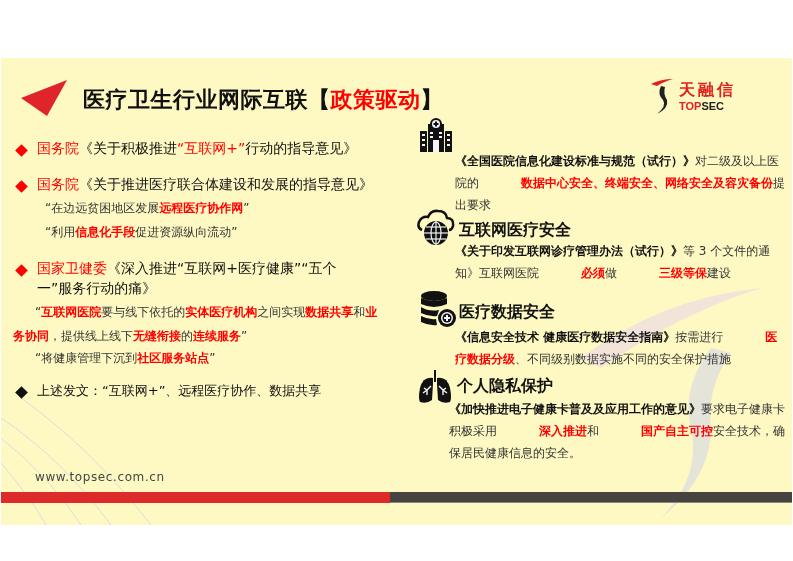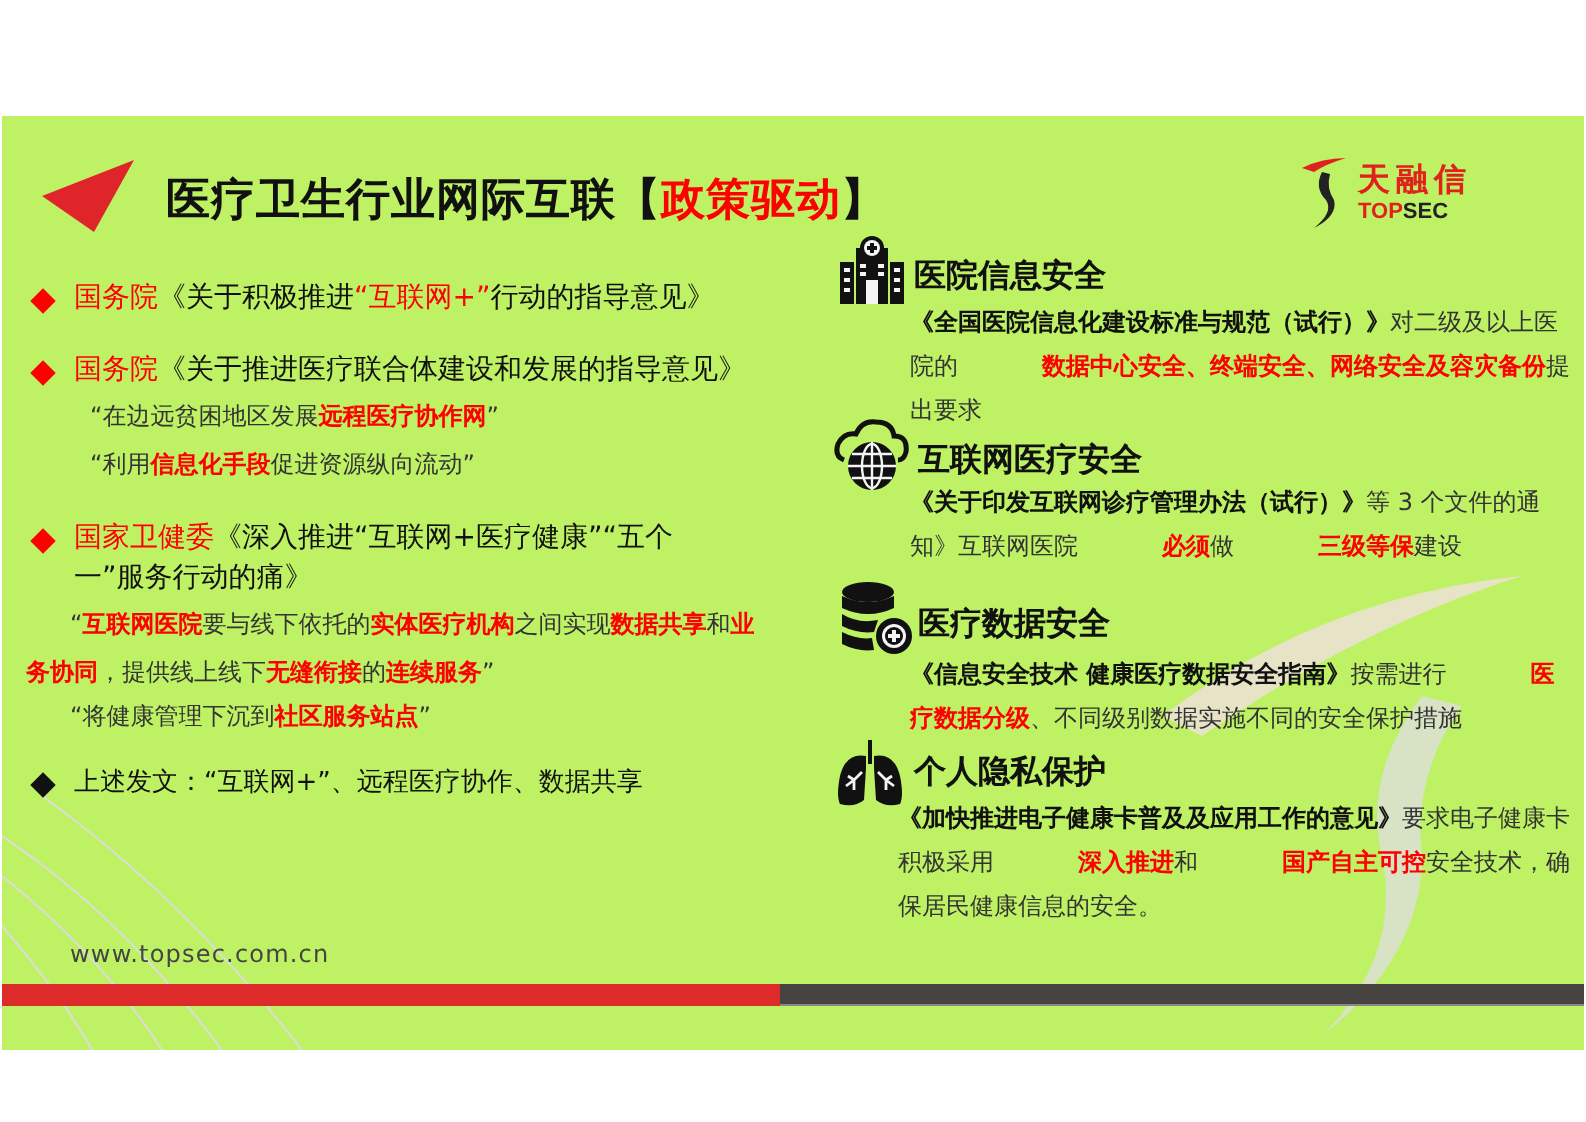--- a/index.html
+++ b/index.html
@@ -1,21 +1,21 @@
 <!DOCTYPE html>
 <html><head>
 <meta charset="utf-8">
 <style>
   * { margin: 0; padding: 0; box-sizing: border-box; }
   html, body { width: 793px; height: 561px; background: #ffffff; overflow: hidden; }
   body { position: relative; font-family: "DejaVu Sans", "Liberation Sans", sans-serif; color: #1a1a1a; }
 
   .slide {
     position: absolute; left: 1px; top: 58px; width: 791px; height: 467px;
-    background: #bef264; overflow: hidden;
+    background: #fef9c3; overflow: hidden;
   }
   .deco-lines { position: absolute; left: 0; top: 0; width: 791px; height: 467px; pointer-events: none; }
   .watermark { position: absolute; left: 560px; top: 160px; width: 200px; height: 300px; pointer-events: none; }
 
   .title-arrow { position: absolute; left: 20px; top: 22px; width: 46px; height: 36px; }
   .title {
     position: absolute; left: 82px; top: 27px; font-size: 22px; font-weight: bold;
     letter-spacing: 0.5px; color: #111; white-space: nowrap;
   }
   .title .red { color: #ff0000; }
@@ -144,21 +144,20 @@
         <rect x="3" y="26" width="3" height="2"></rect>
       <rect x="28" y="16" width="3" height="2"></rect>
         <rect x="28" y="21" width="3" height="2"></rect>
         <rect x="28" y="26" width="3" height="2"></rect>
       <rect x="11" y="14" width="3" height="2"></rect>
         <rect x="20" y="14" width="3" height="2"></rect>
       <rect x="11" y="18" width="3" height="2"></rect>
         <rect x="20" y="18" width="3" height="2"></rect>
     </g>
   </svg>
-  <div class="section-title" style="left:456px; top:70px;">医院信息安全</div>
   <div class="section-text" style="left:454px; top:92px; width:330px;">
     <b>《全国医院信息化建设标准与规范（试行）》</b><span>对二级及以上医院的</span><span class="red">数据中心安全、终端安全、网络安全及容灾备份</span><span>提出要求</span>
   </div>
 
   <svg class="section-icon" style="left:415px; top:150px; width:40px; height:40px;" viewBox="0 0 40 40">
     <path d="M6 22 Q1 20 3 14 Q6 8 12 9 Q15 2 22 3 Q30 3 31 10 Q38 10 37 18 Q36 22 33 22" fill="none" stroke="#111" stroke-width="2.5"></path>
     <circle cx="20" cy="25" r="12" fill="#111"></circle>
     <g stroke="#f4f4f4" stroke-width="1.2" fill="none">
       <ellipse cx="20" cy="25" rx="5" ry="11"></ellipse>
       <line x1="8" y1="25" x2="32" y2="25"></line>

